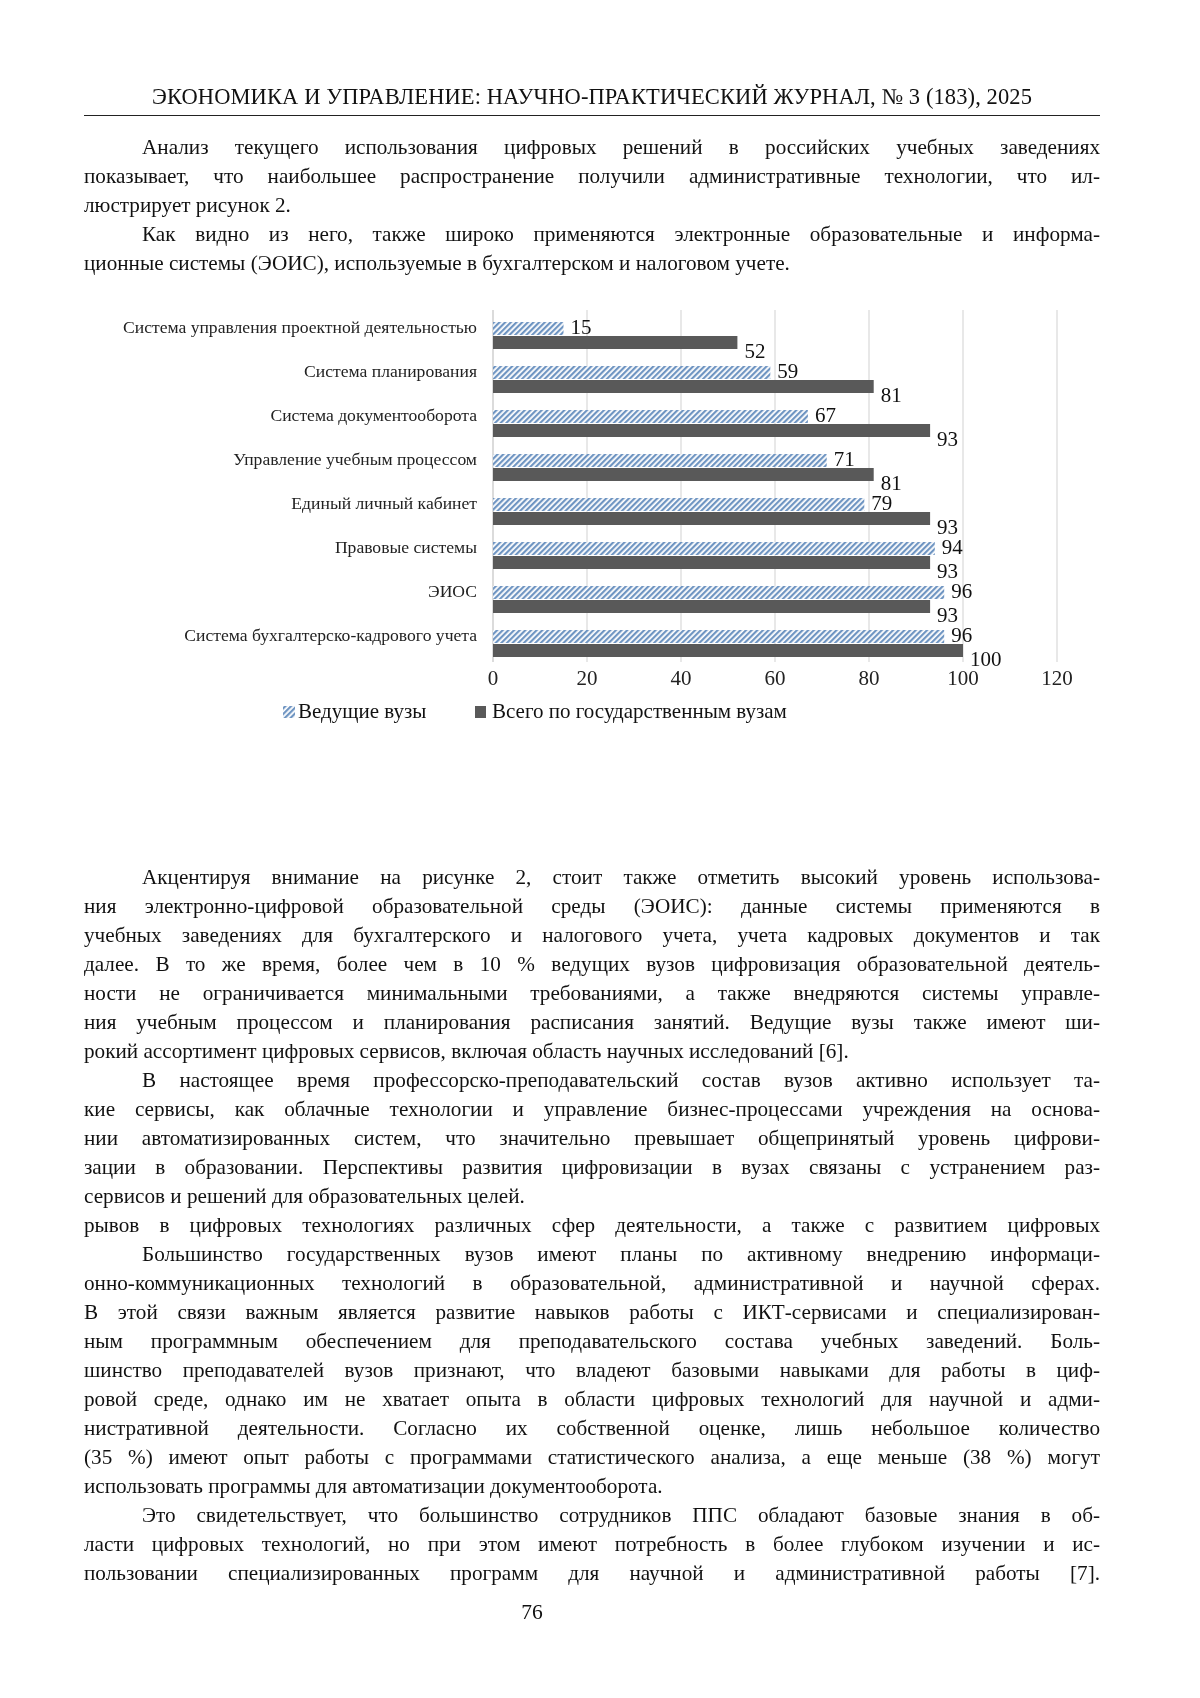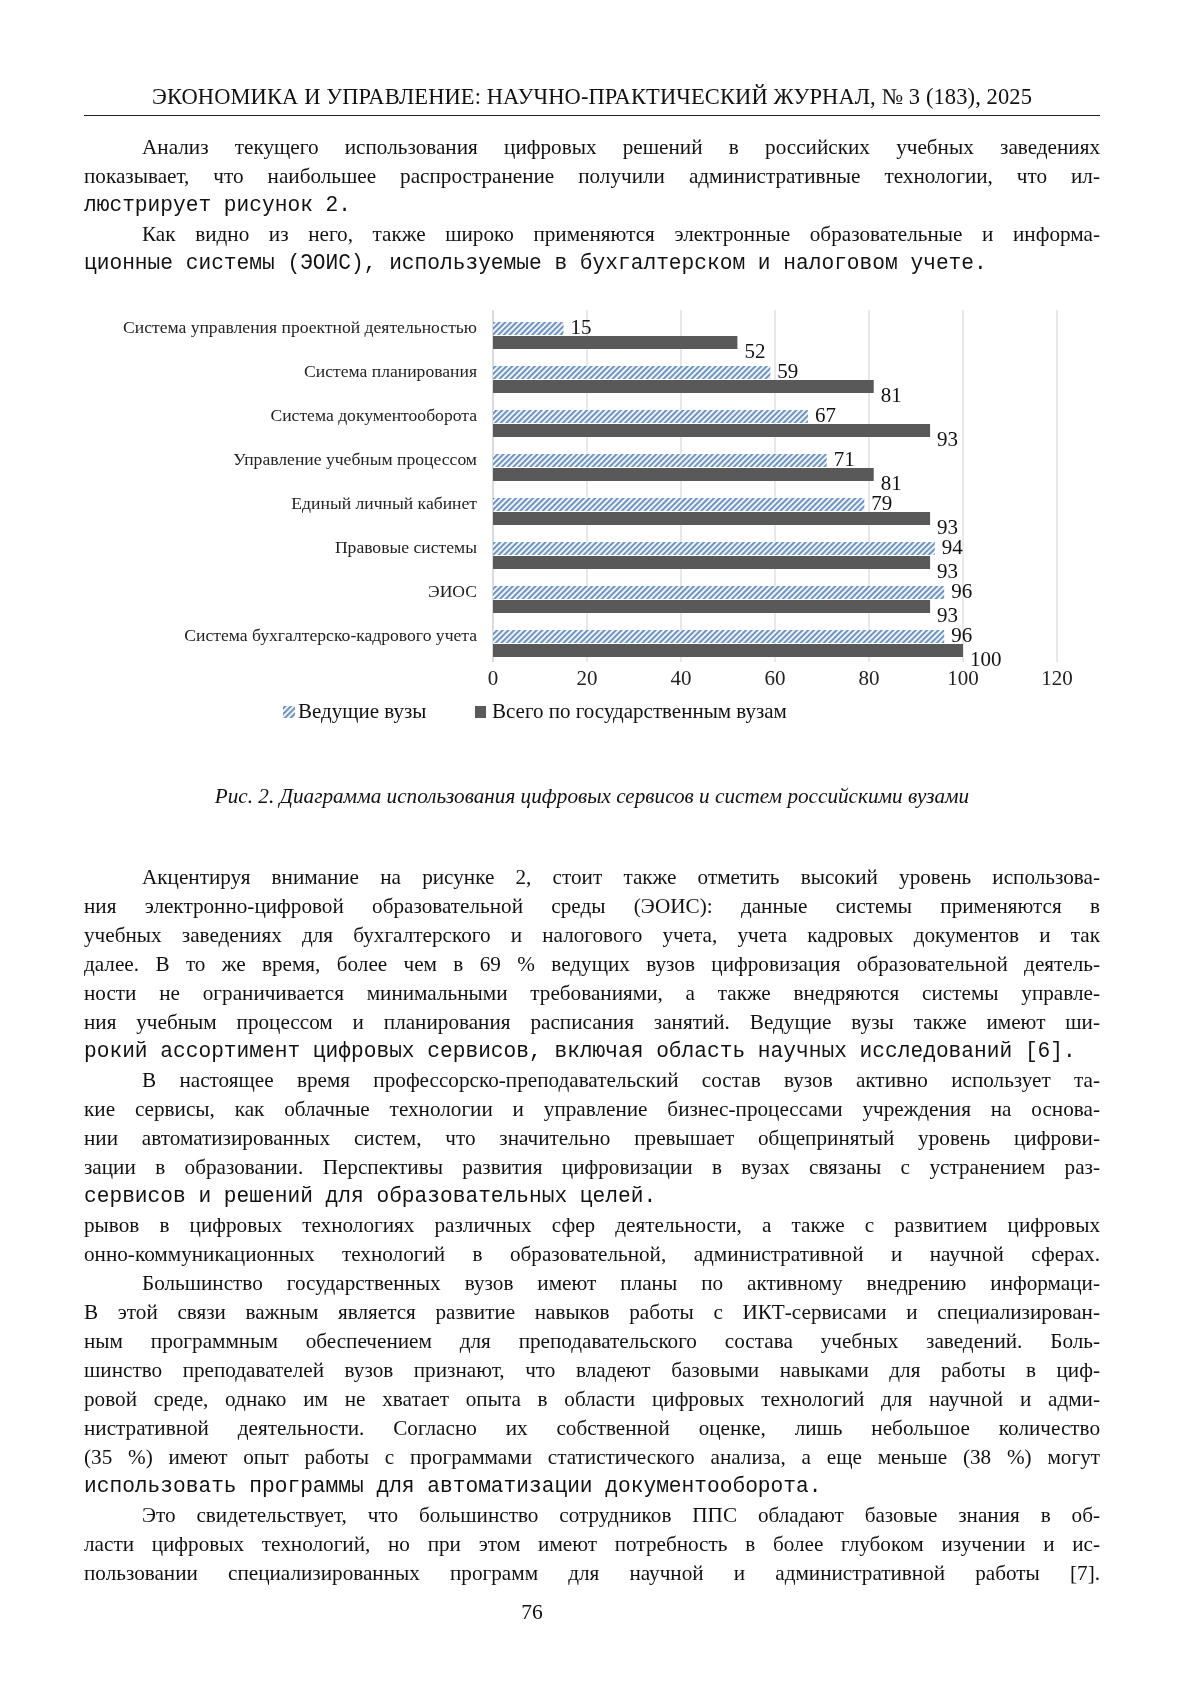--- a/index.html
+++ b/index.html
@@ -5,21 +5,21 @@
   html, body { margin: 0; padding: 0; background: #ffffff; }
   body { width: 1200px; height: 1698px; position: relative; overflow: hidden;
          font-family: "Liberation Serif", "DejaVu Serif", serif; color: #111; }
   .header { position: absolute; left: 84px; top: 84px; width: 1016px;
             font-size: 22.5px; text-align: center; letter-spacing: 0.1px; }
   .header-rule { position: absolute; left: 84px; top: 115px; width: 1016px; height: 0;
                  border-top: 1.6px solid #222; }
   .para { position: absolute; left: 84px; width: 1016px; font-size: 21.2px; line-height: 29px;
           text-align: justify; text-align-last: left; margin: 0; }
   .line { display: block; text-align: justify; text-align-last: justify; white-space: nowrap; }
-  .line.last { text-align-last: left; font-family: Liberation Mono, monospace; }
+  .line.last { text-align-last: left; }
   .line.indent { text-indent: 58px; }
   .chart { position: absolute; left: 100px; top: 300px; width: 980px; height: 470px; }
   .chart svg text { font-family: "Liberation Serif", "DejaVu Serif", serif; }
   .caption { position: absolute; left: 84px; top: 782px; width: 1016px; text-align: center;
              font-size: 21.2px; font-style: italic; line-height: 28px; }
   .page-number { position: absolute; left: 0; width: 1064px; top: 1600px; text-align: center;
                  font-size: 21.5px; }
 </style>
 </head>
 <body>
@@ -112,43 +112,42 @@
     <g id="legend-layer">
         <rect x="183" y="376" width="12" height="12" fill="url(#hatch)"></rect>
         <text x="198" y="388" font-size="21" fill="#111">Ведущие вузы</text>
         <rect x="375" y="376" width="11" height="12" fill="#595959"></rect>
         <text x="392" y="388" font-size="21" fill="#111">Всего по государственным вузам</text>
       </g>
   </svg>
 </div>
 
 <div class="caption">
-  <div>Рис. 2. Диаграмма использования цифровых сервисов и систем российскими вузами</div>
 </div>
 
 <div class="para" id="body-0" style="top:863px;">
     <span class="line indent">Акцентируя внимание на рисунке 2, стоит также отметить высокий уровень использова-</span>
     <span class="line">ния электронно-цифровой образовательной среды (ЭОИС): данные системы применяются в</span>
     <span class="line">учебных заведениях для бухгалтерского и налогового учета, учета кадровых документов и так</span>
-    <span class="line">далее. В то же время, более чем в 69 % ведущих вузов цифровизация образовательной деятель-</span>
+    <span class="line">далее. В то же время, более чем в 10 % ведущих вузов цифровизация образовательной деятель-</span>
     <span class="line">ности не ограничивается минимальными требованиями, а также внедряются системы управле-</span>
     <span class="line">ния учебным процессом и планирования расписания занятий. Ведущие вузы также имеют ши-</span>
     <span class="line last">рокий ассортимент цифровых сервисов, включая область научных исследований [6].</span>
   </div>
 <div class="para" id="body-1" style="top:1066px;">
     <span class="line indent">В настоящее время профессорско-преподавательский состав вузов активно использует та-</span>
     <span class="line">кие сервисы, как облачные технологии и управление бизнес-процессами учреждения на основа-</span>
     <span class="line">нии автоматизированных систем, что значительно превышает общепринятый уровень цифрови-</span>
     <span class="line">зации в образовании. Перспективы развития цифровизации в вузах связаны с устранением раз-</span>
     <span class="line last">сервисов и решений для образовательных целей.</span>
     <span class="line">рывов в цифровых технологиях различных сфер деятельности, а также с развитием цифровых</span>
   </div>
 <div class="para" id="body-2" style="top:1240px;">
+    <span class="line indent">Большинство государственных вузов имеют планы по активному внедрению информаци-</span>
     <span class="line">онно-коммуникационных технологий в образовательной, административной и научной сферах.</span>
-    <span class="line indent">Большинство государственных вузов имеют планы по активному внедрению информаци-</span>
     <span class="line">В этой связи важным является развитие навыков работы с ИКТ-сервисами и специализирован-</span>
     <span class="line">ным программным обеспечением для преподавательского состава учебных заведений. Боль-</span>
     <span class="line">шинство преподавателей вузов признают, что владеют базовыми навыками для работы в циф-</span>
     <span class="line">ровой среде, однако им не хватает опыта в области цифровых технологий для научной и адми-</span>
     <span class="line">нистративной деятельности. Согласно их собственной оценке, лишь небольшое количество</span>
     <span class="line">(35 %) имеют опыт работы с программами статистического анализа, а еще меньше (38 %) могут</span>
     <span class="line last">использовать программы для автоматизации документооборота.</span>
   </div>
 <div class="para" id="body-3" style="top:1501px;">
     <span class="line indent">Это свидетельствует, что большинство сотрудников ППС обладают базовые знания в об-</span>

